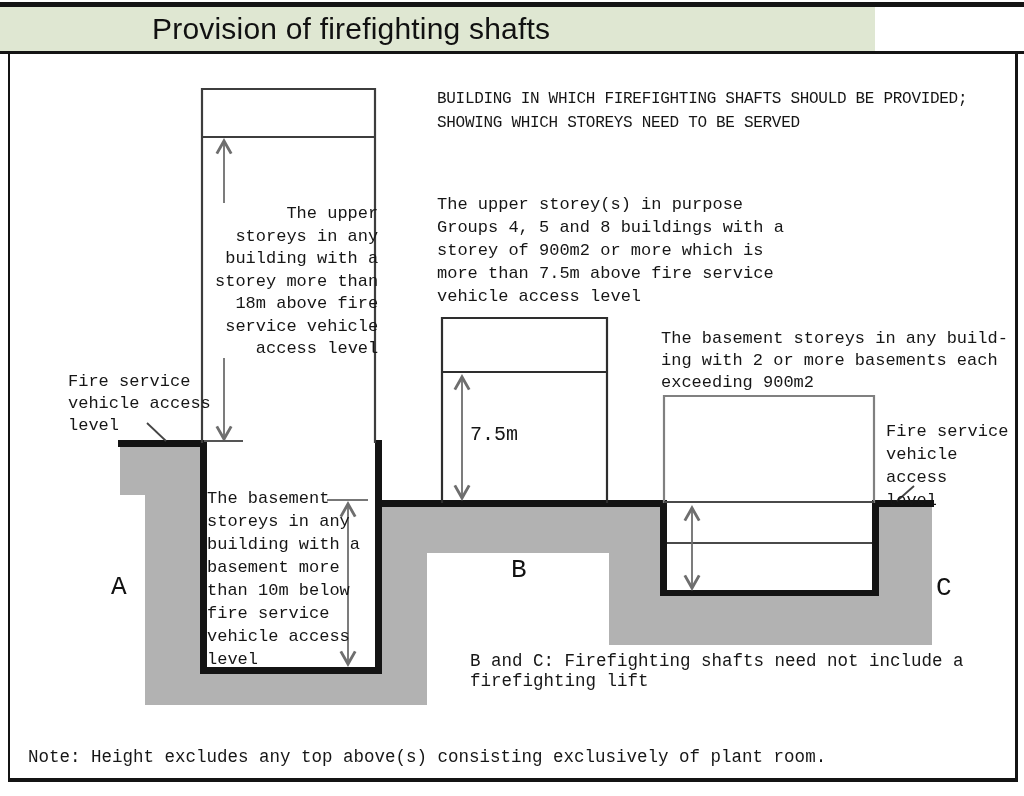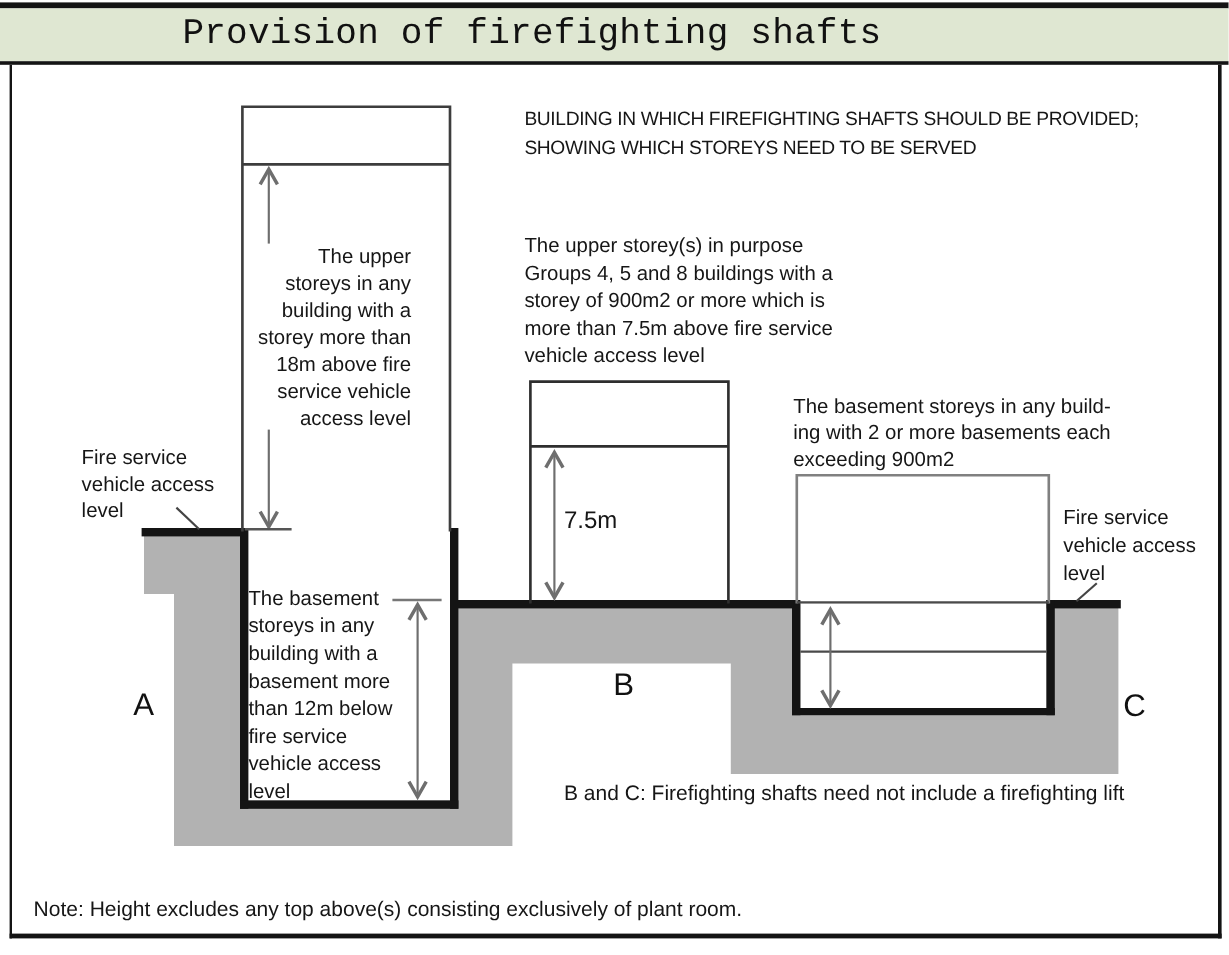--- a/index.html
+++ b/index.html
@@ -4,32 +4,32 @@
 <style>
   html,body{margin:0;padding:0;background:#ffffff;}
   .page{
     position:relative;width:1024px;height:796px;overflow:hidden;
     background:#ffffff;
     font-family:"Liberation Sans","DejaVu Sans",sans-serif;
     color:#161616;
   }
   .abs{position:absolute;}
   .top-rule{left:0;top:2px;width:1024px;height:5px;background:#141414;}
-  .title-band{left:0;top:7px;width:1024px;height:44px;background:#dfe7d2;font-family:Liberation Mono, monospace;}
+  .title-band{left:0;top:7px;width:875px;height:44px;background:#dfe7d2;}
   .page-title{
     position:absolute;left:152px;top:5px;
     font-size:30px;letter-spacing:0.2px;color:#111111;
   }
   .band-rule{left:0;top:51px;width:1024px;height:3px;background:#141414;}
   .panel{
     left:8px;top:54px;width:1005px;height:724px;background:transparent;
     border-left:2px solid #141414;border-right:3px solid #141414;border-bottom:4px solid #141414;
   }
   svg.canvas{position:absolute;left:0;top:0;width:1024px;height:796px;}
-  .txt{position:absolute;white-space:pre-line;color:#161616;}
+  .txt{position:absolute;white-space:pre-line;color:#161616;font-family:Liberation Mono, monospace;}
   .heading{left:437px;top:88px;font-size:16px;line-height:23.5px;letter-spacing:-0.3px;}
   .lbl-access-left{left:68px;top:371px;font-size:17px;line-height:22px;}
   .lbl-access-right{left:886px;top:420px;font-size:17px;line-height:23px;}
   .note-a-upper{left:215px;top:203px;font-size:17px;line-height:22.5px;text-align:right;}
   .note-a-basement{left:207px;top:487px;font-size:17px;line-height:23px;}
   .note-b{left:437px;top:193px;font-size:17px;line-height:23px;}
   .note-c{left:661px;top:328px;font-size:17px;line-height:22px;}
   .dim-75{left:470px;top:423px;font-size:20px;}
   .big-label{font-size:26px;color:#111111;}
   .label-a{left:111px;top:572px;}
@@ -112,21 +112,21 @@
 storeys in any
 building with a
 storey more than
 18m above fire
 service vehicle
 access level</div>
   <div class="txt note-a-basement">The basement
 storeys in any
 building with a
 basement more
-than 12m below
+than 10m below
 fire service
 vehicle access
 level</div>
 
   <div class="txt note-b">The upper storey(s) in purpose
 Groups 4, 5 and 8 buildings with a
 storey of 900m2 or more which is
 more than 7.5m above fire service
 vehicle access level</div>
   <div class="txt dim-75">7.5m</div>

